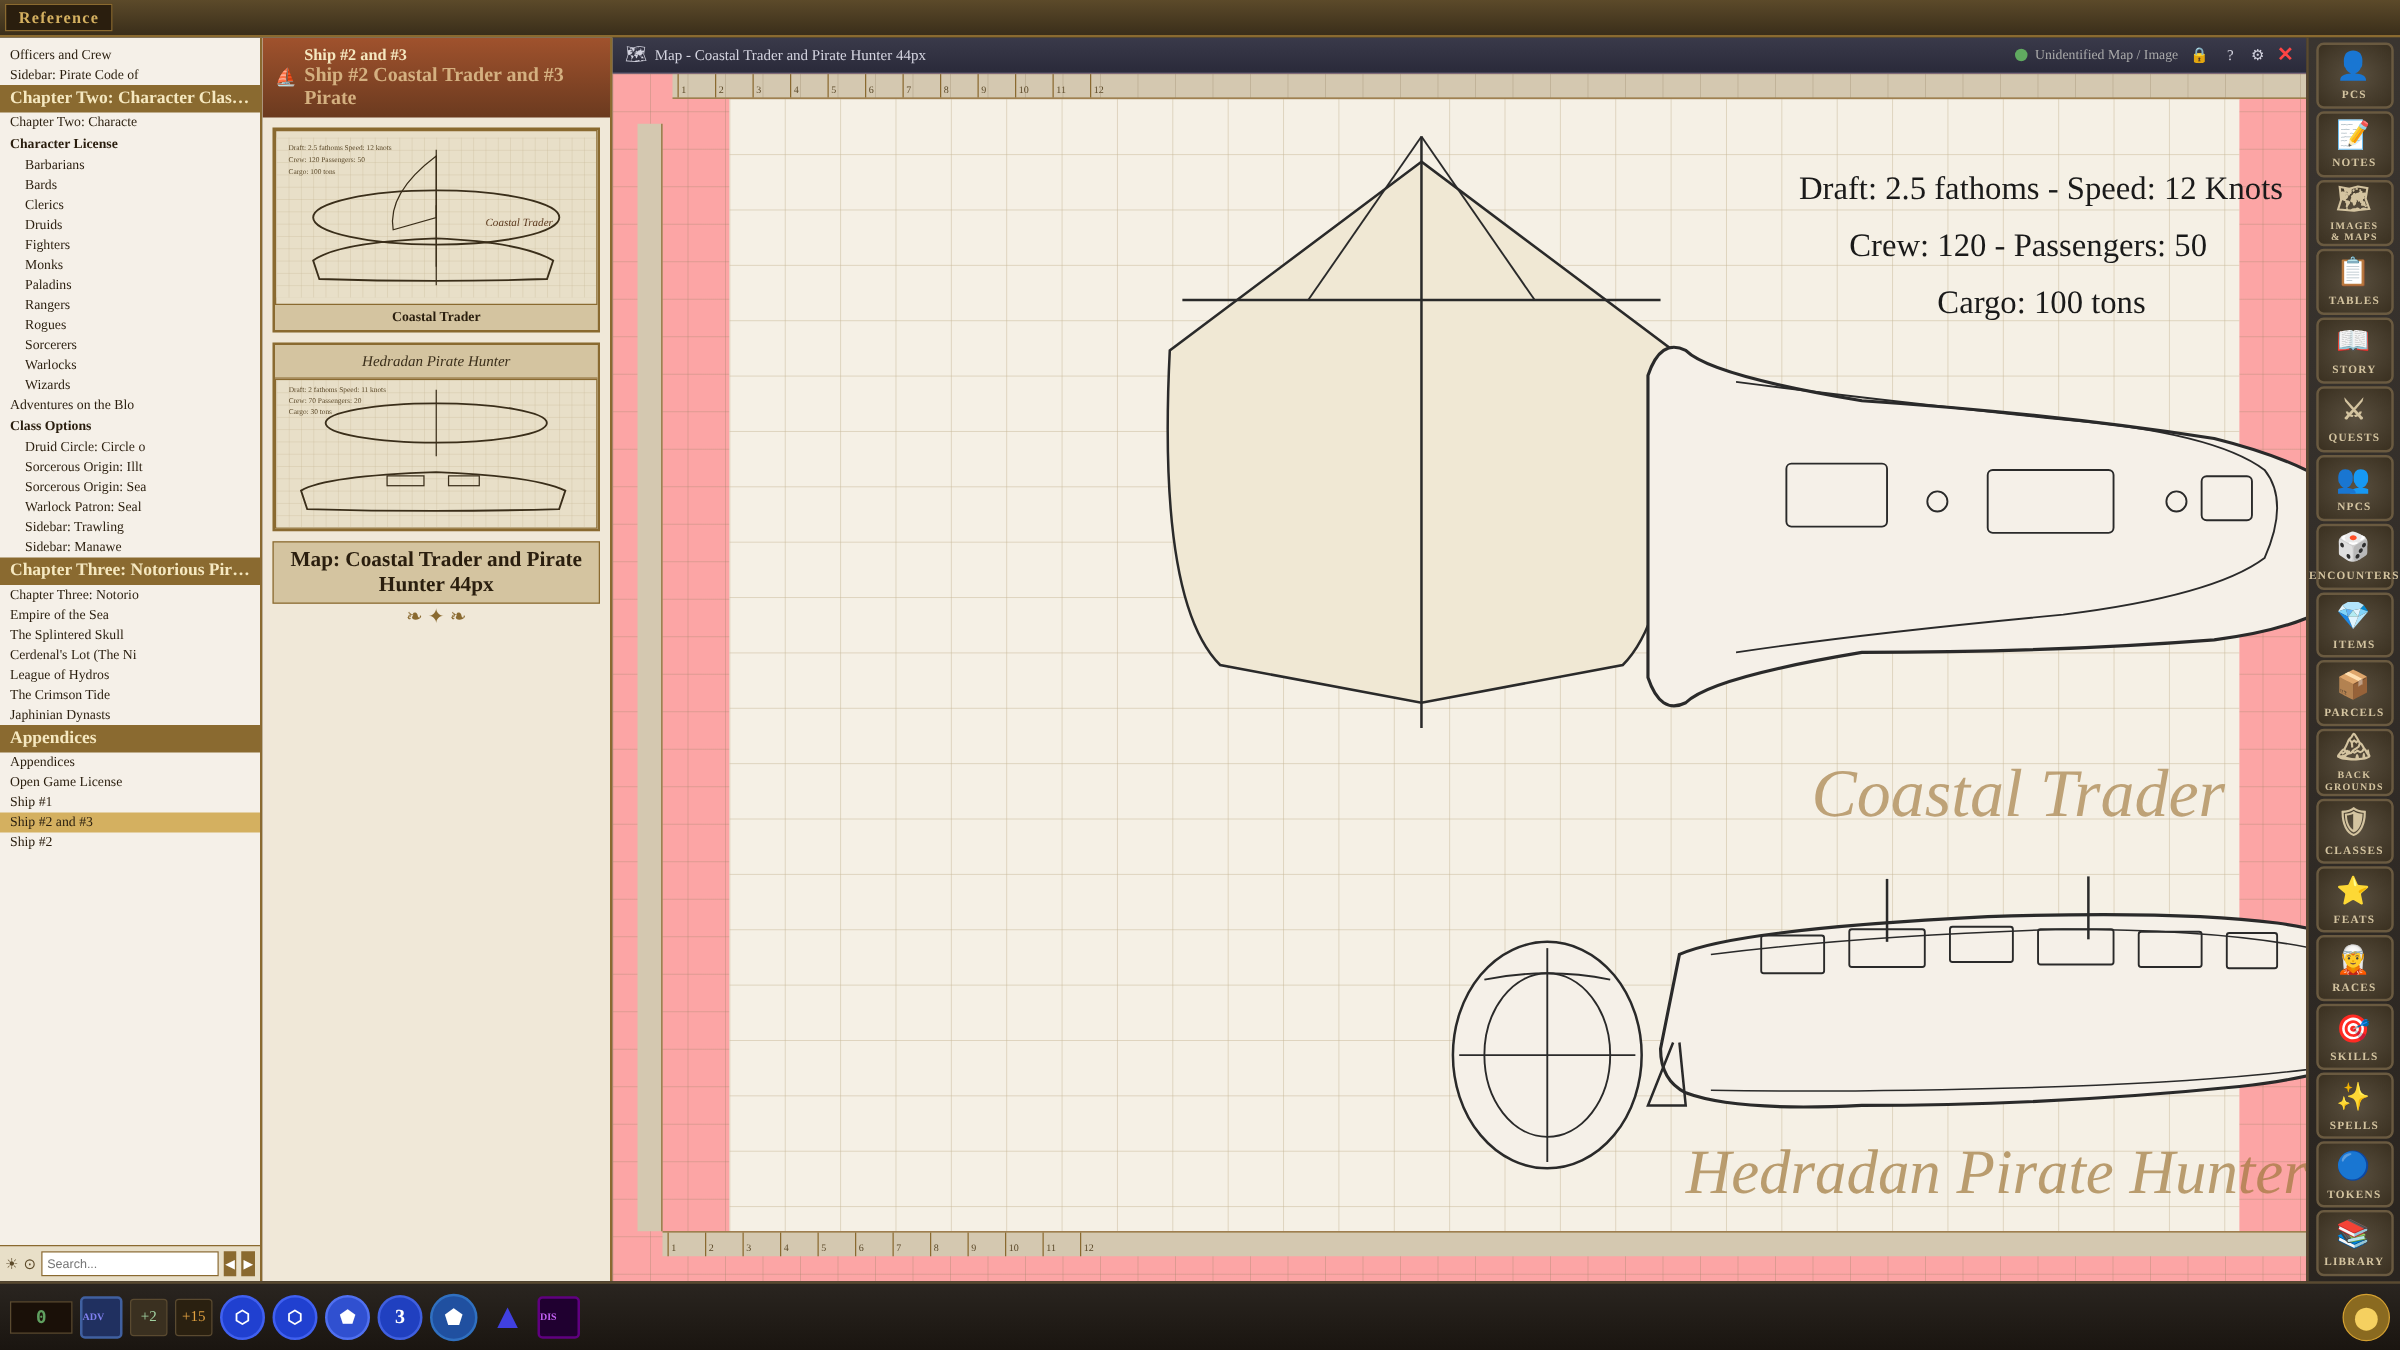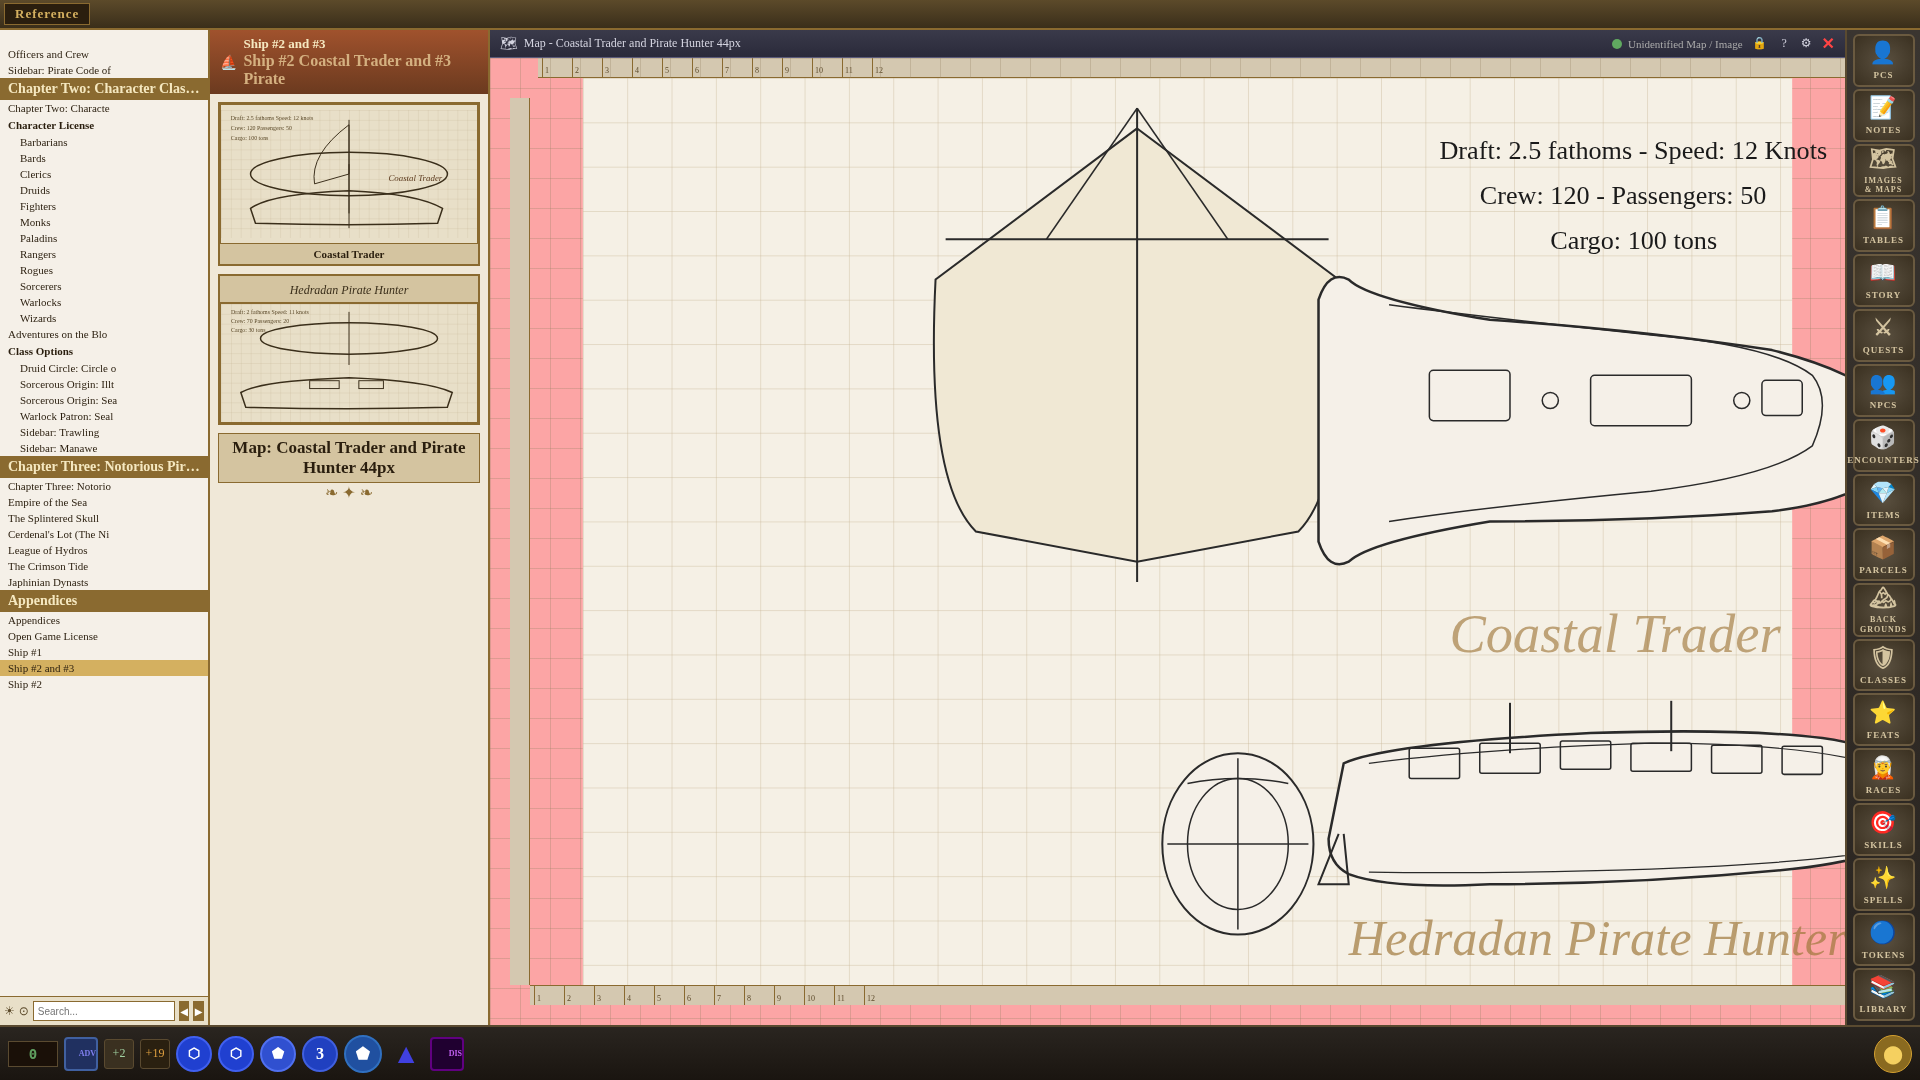--- a/index.html
+++ b/index.html
@@ -46,21 +46,21 @@
       background: #f5f0e8;
       border-right: 2px solid #8a6a30;
       display: flex;
       flex-direction: column;
       overflow: hidden;
     }
 
     .sidebar-content {
       flex: 1;
       overflow-y: auto;
-      padding: 16px 0;
+      padding: 6px 0;
     }
 
     .sidebar-item {
       font-size: 11px;
       padding: 2px 8px;
       color: #2a1e0e;
       cursor: pointer;
       white-space: nowrap;
       overflow: hidden;
       text-overflow: ellipsis;
@@ -374,21 +374,21 @@
     .advantage-btn {
       width: 34px;
       height: 34px;
       background: #203060;
       border: 2px solid #4060a0;
       border-radius: 4px;
       color: #8080f0;
       font-size: 11px;
       display: flex;
       align-items: center;
-      justify-content: flex-end;
+      justify-content: flex-start;
       cursor: pointer;
       font-weight: bold;
     }
 
     
     ::-webkit-scrollbar { width: 8px; height: 8px; }
     ::-webkit-scrollbar-track { background: #e8dfc8; }
     ::-webkit-scrollbar-thumb { background: #8a6a30; border-radius: 4px; }
 
     .ruler-marks {
@@ -768,21 +768,21 @@
   </div>
 
   <div class="advantage-btn">
     <span style="font-size:8px;">ADV</span>
   </div>
 
   <div class="modifier-btn">
     <span>+2</span>
   </div>
   <div class="modifier-btn" style="background:#2a2010; color:#e0a040;">
-    <span>+19</span>
+    <span>+15</span>
   </div>
 
   <div class="dice-btn" style="background:#2040d0; border-color:#4060f0;">
     <span>⬡</span>
   </div>
   <div class="dice-btn" style="background:#2040d0; border-color:#4060f0;">
     <span>⬡</span>
   </div>
   <div class="dice-btn" style="background:#3050d0; border-color:#5070f0;">
     <span>⬟</span>

